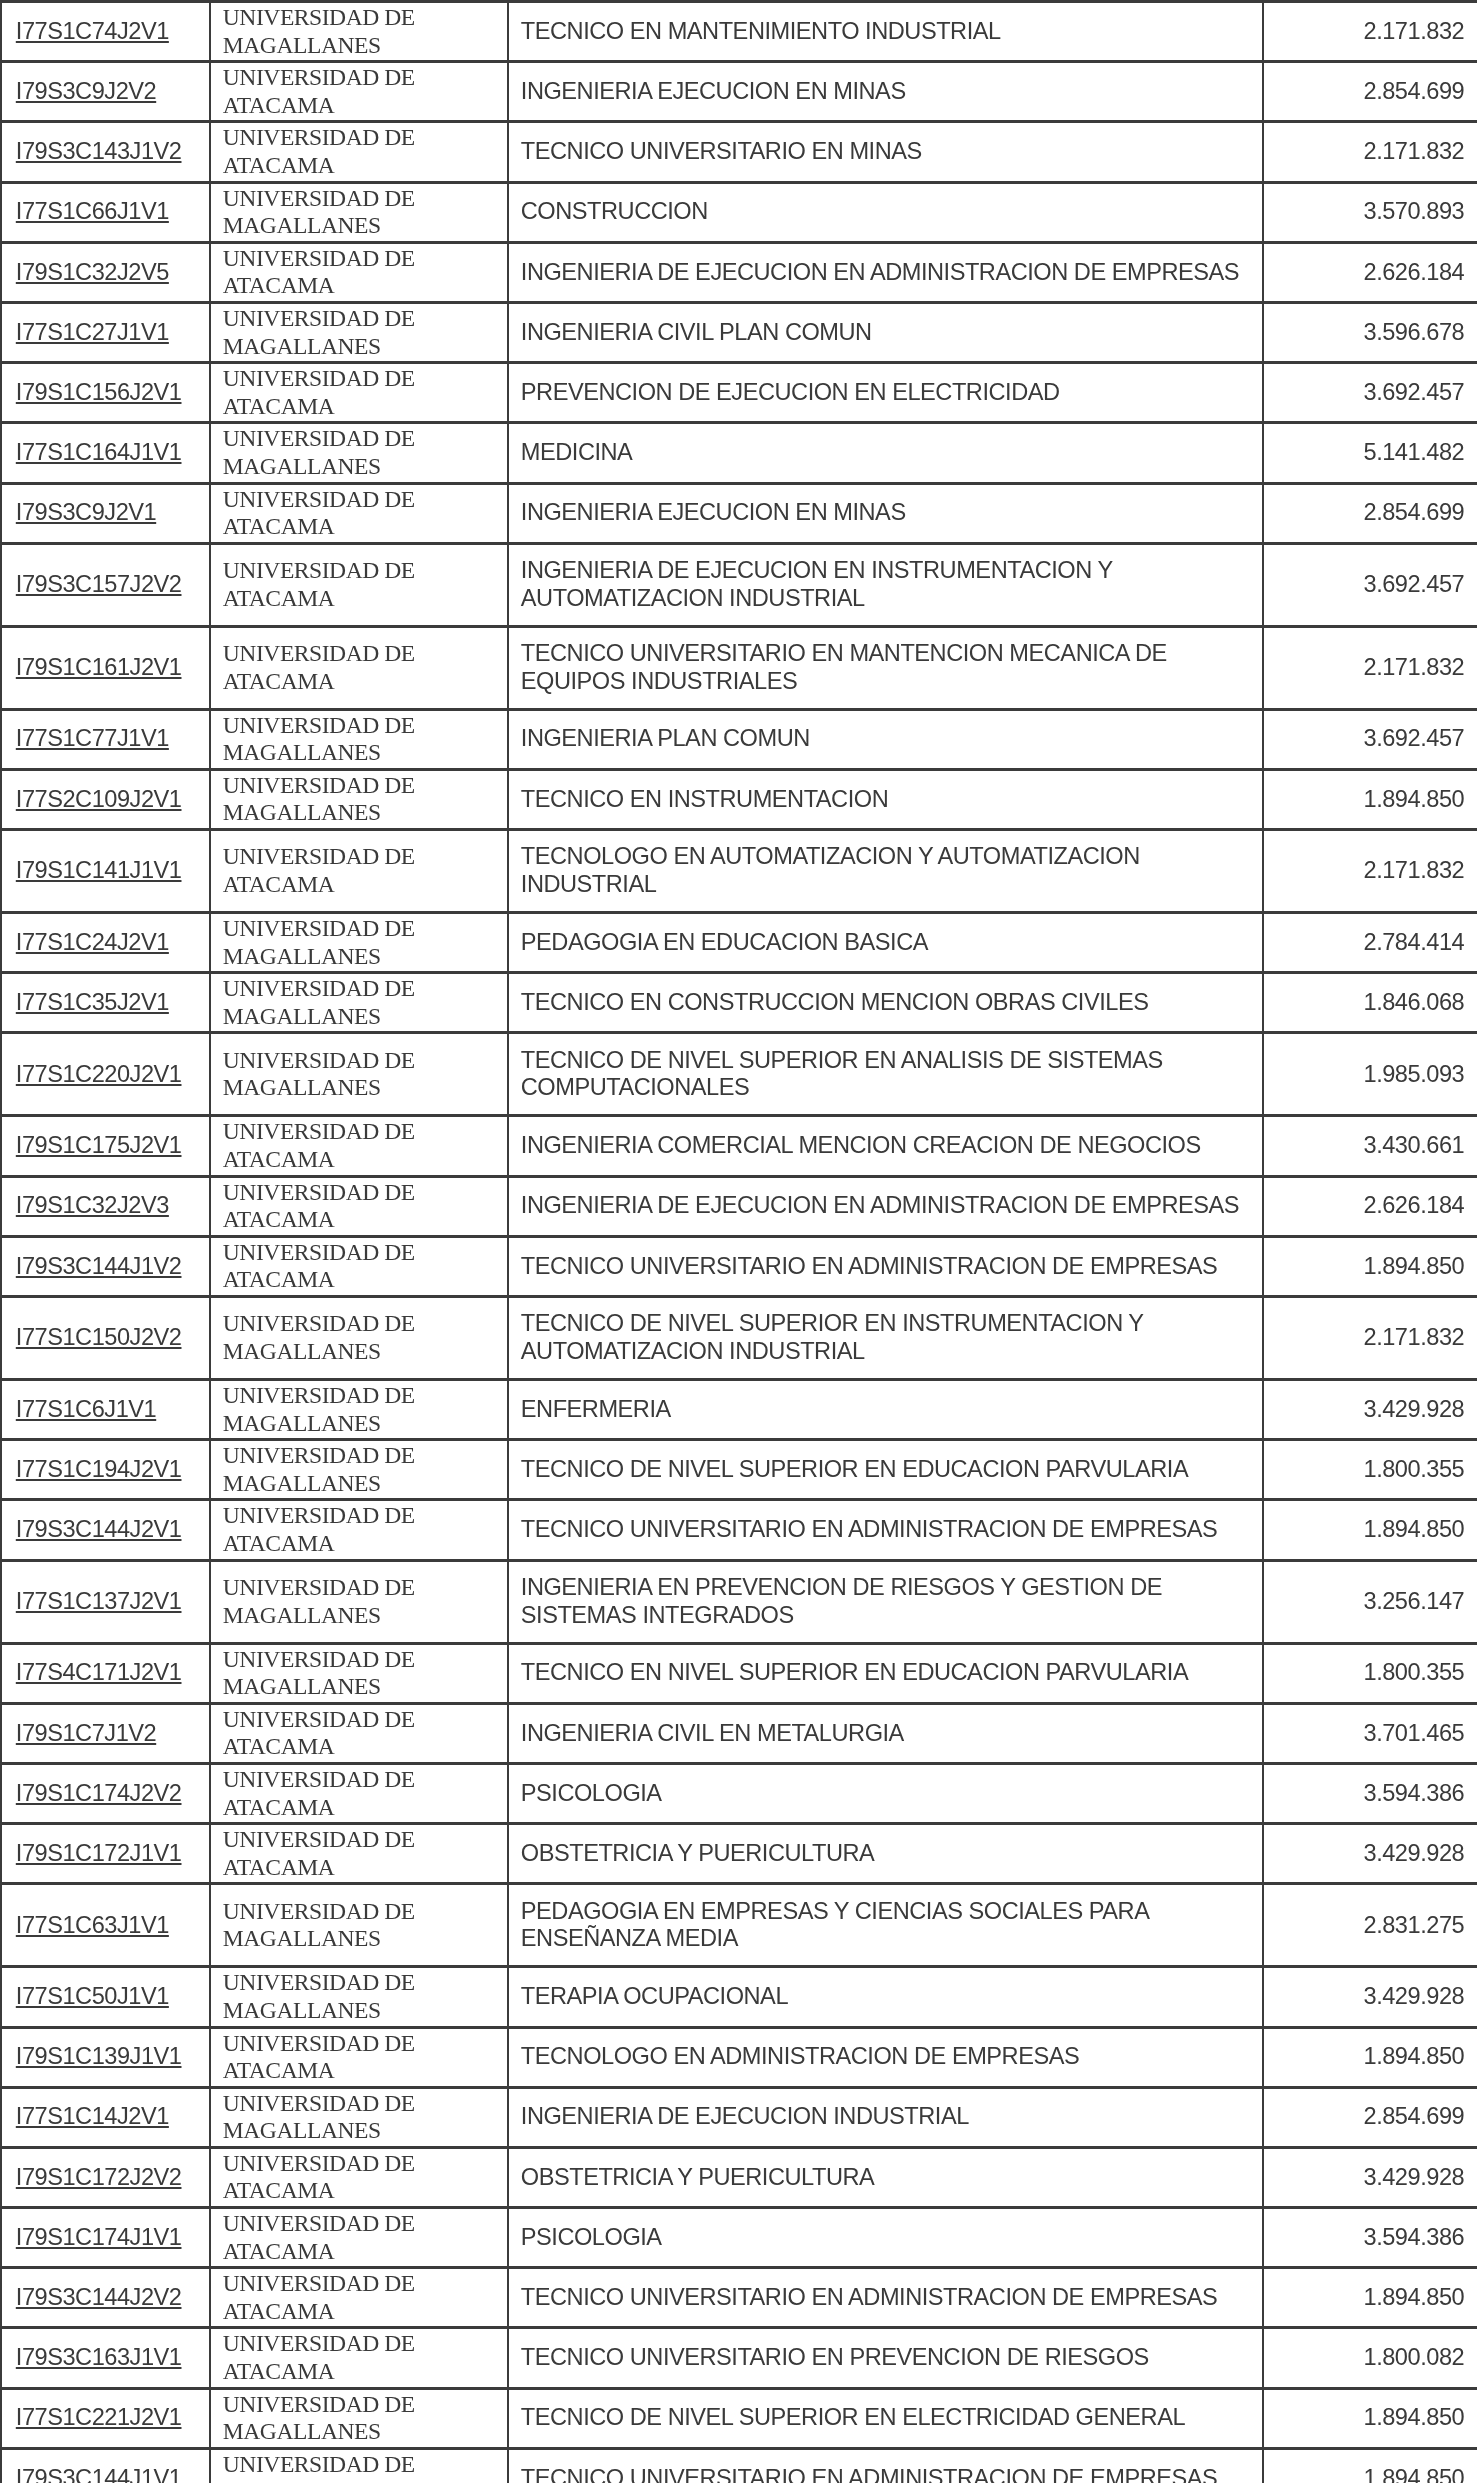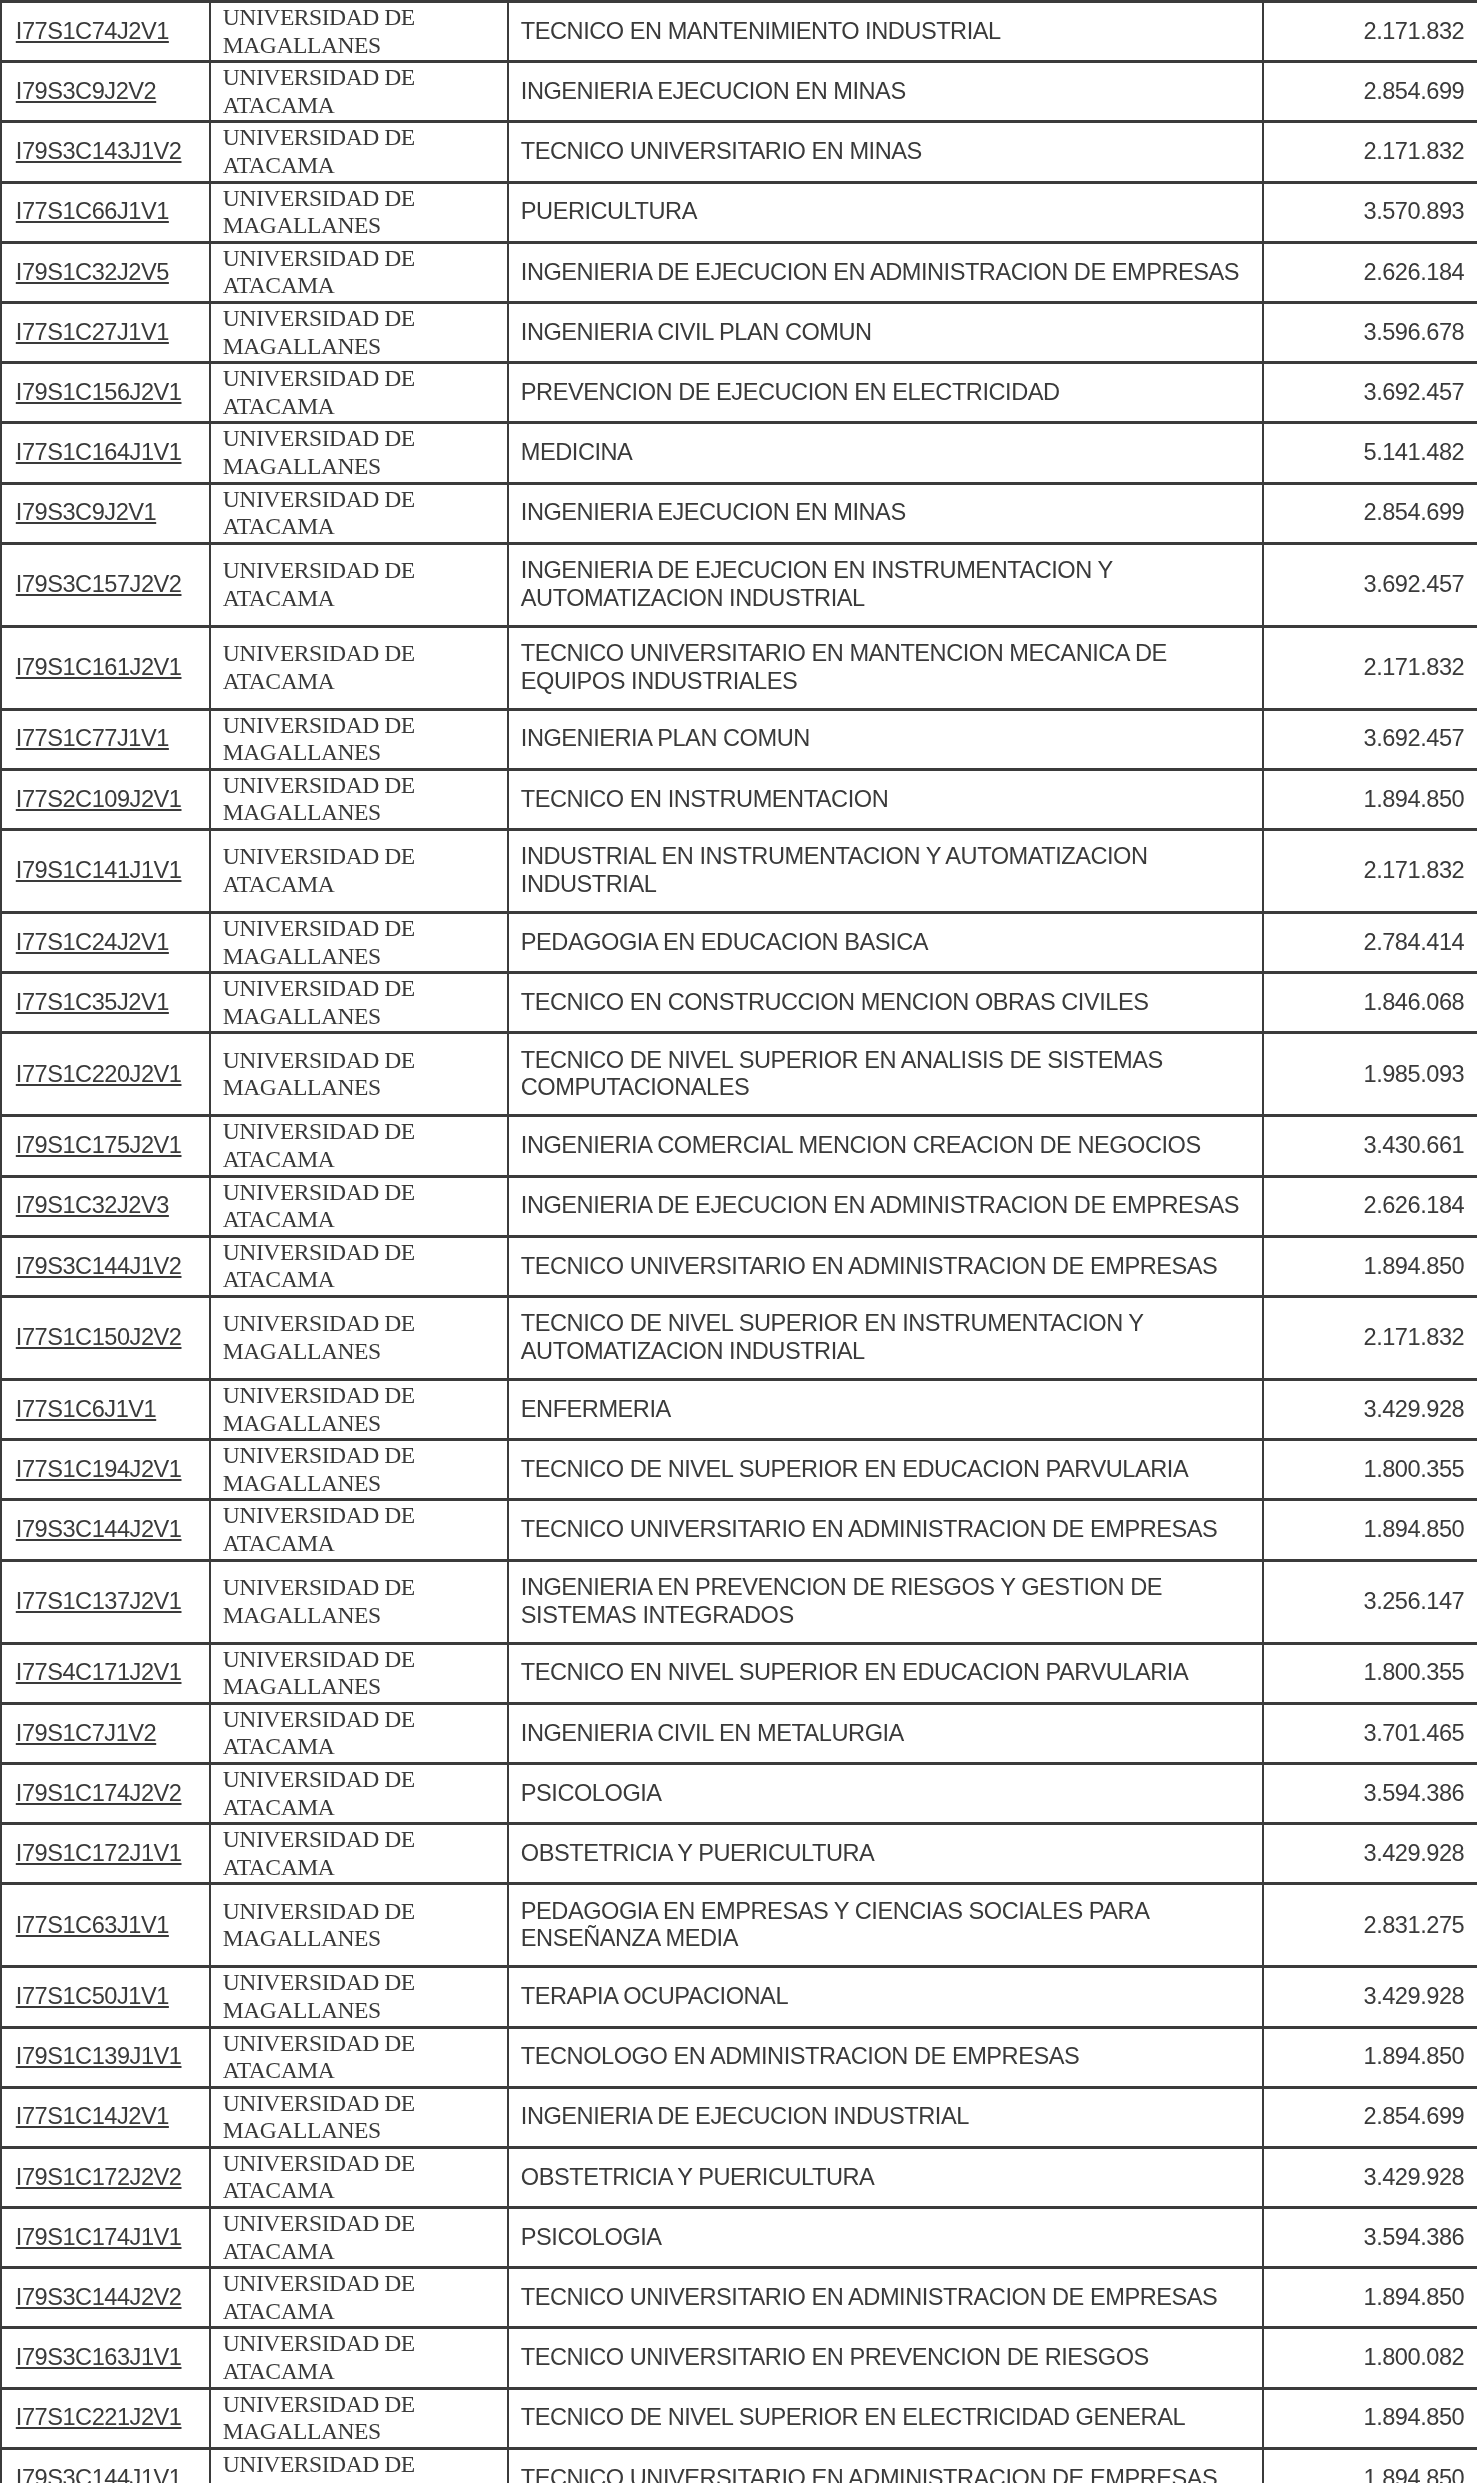--- a/index.html
+++ b/index.html
@@ -61,21 +61,21 @@
   </tr>
       <tr class="row">
     <td class="c-code">I79S3C143J1V2</td>
     <td class="c-univ">UNIVERSIDAD DE ATACAMA</td>
     <td class="c-prog">TECNICO UNIVERSITARIO EN MINAS</td>
     <td class="c-val">2.171.832</td>
   </tr>
       <tr class="row">
     <td class="c-code">I77S1C66J1V1</td>
     <td class="c-univ">UNIVERSIDAD DE MAGALLANES</td>
-    <td class="c-prog">PUERICULTURA</td>
+    <td class="c-prog">CONSTRUCCION</td>
     <td class="c-val">3.570.893</td>
   </tr>
       <tr class="row">
     <td class="c-code">I79S1C32J2V5</td>
     <td class="c-univ">UNIVERSIDAD DE ATACAMA</td>
     <td class="c-prog">INGENIERIA DE EJECUCION EN ADMINISTRACION DE EMPRESAS</td>
     <td class="c-val">2.626.184</td>
   </tr>
       <tr class="row">
     <td class="c-code">I77S1C27J1V1</td>
@@ -121,21 +121,21 @@
   </tr>
       <tr class="row">
     <td class="c-code">I77S2C109J2V1</td>
     <td class="c-univ">UNIVERSIDAD DE MAGALLANES</td>
     <td class="c-prog">TECNICO EN INSTRUMENTACION</td>
     <td class="c-val">1.894.850</td>
   </tr>
       <tr class="row tall">
     <td class="c-code">I79S1C141J1V1</td>
     <td class="c-univ">UNIVERSIDAD DE ATACAMA</td>
-    <td class="c-prog">INDUSTRIAL EN INSTRUMENTACION Y AUTOMATIZACION INDUSTRIAL</td>
+    <td class="c-prog">TECNOLOGO EN AUTOMATIZACION Y AUTOMATIZACION INDUSTRIAL</td>
     <td class="c-val">2.171.832</td>
   </tr>
       <tr class="row">
     <td class="c-code">I77S1C24J2V1</td>
     <td class="c-univ">UNIVERSIDAD DE MAGALLANES</td>
     <td class="c-prog">PEDAGOGIA EN EDUCACION BASICA</td>
     <td class="c-val">2.784.414</td>
   </tr>
       <tr class="row">
     <td class="c-code">I77S1C35J2V1</td>

